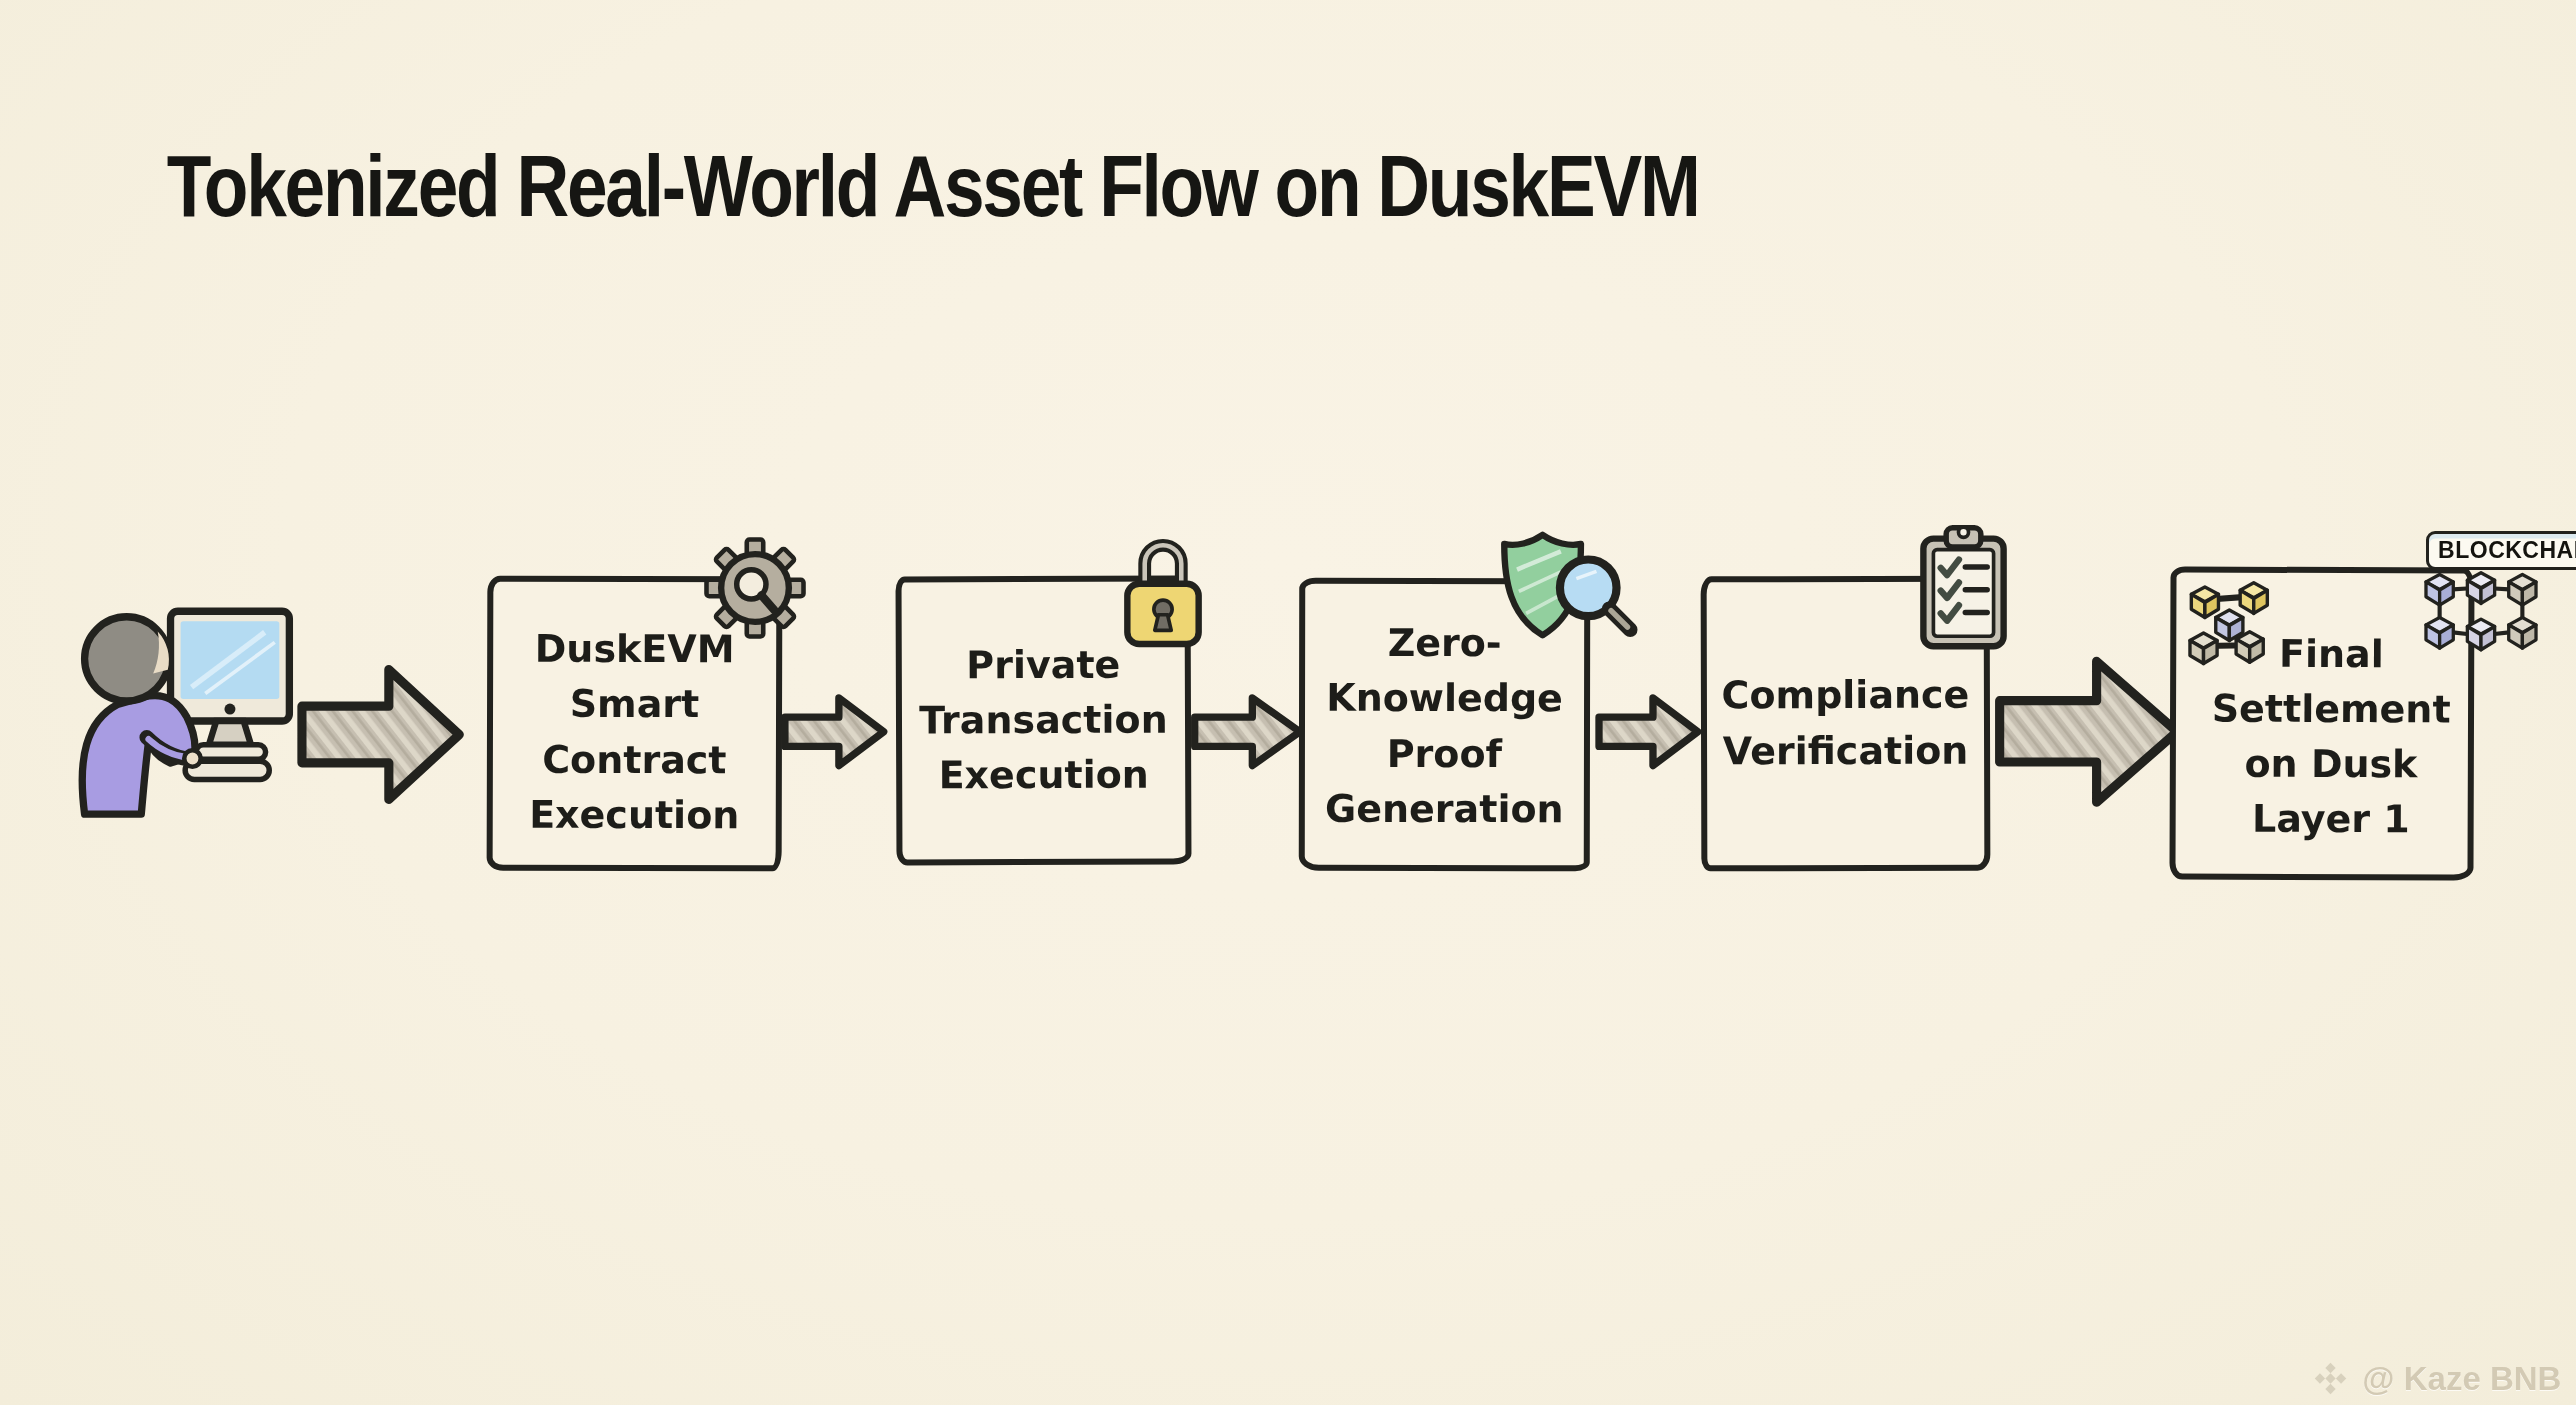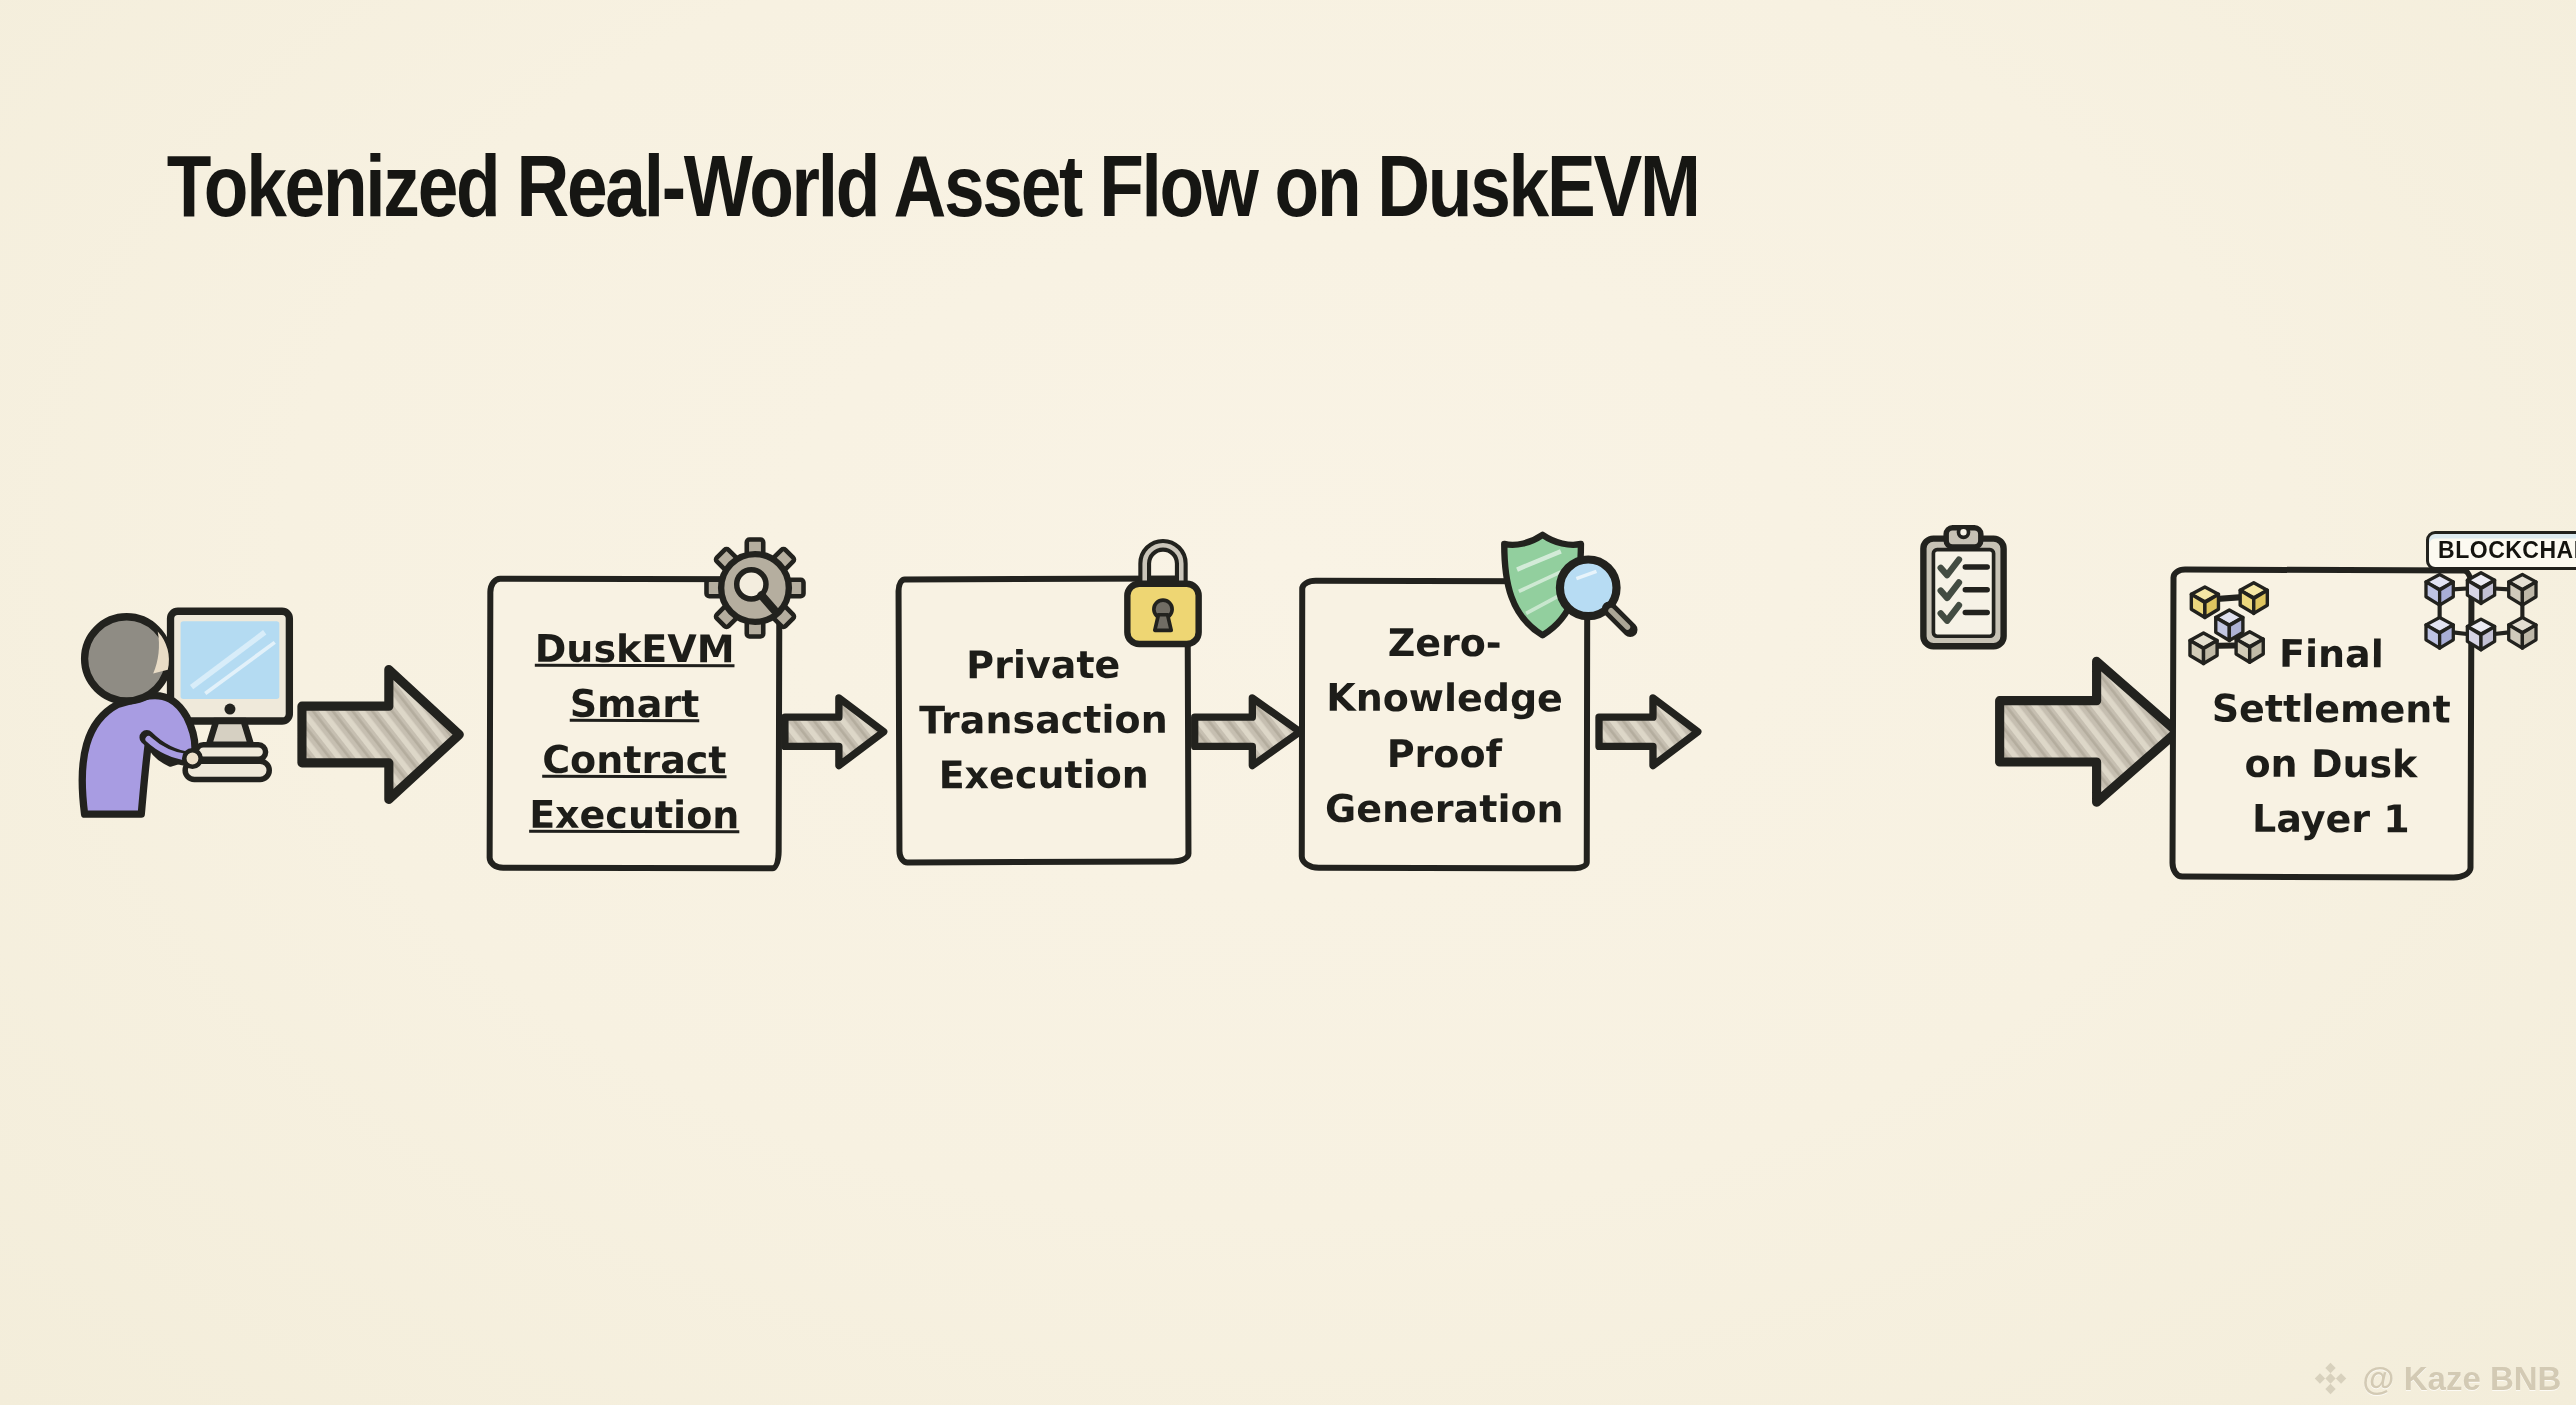--- a/index.html
+++ b/index.html
@@ -90,21 +90,21 @@
     <rect x="138" y="176" width="92" height="20" rx="10" fill="#efe9da" stroke="#22221e" stroke-width="6"></rect>
 
     <path d="M28,234 C20,172 30,132 64,114 L92,106 C116,100 130,110 140,128 C148,144 150,158 148,170 L122,178 C108,172 102,164 98,154 C94,186 92,212 90,234 Z" fill="#a89ce2" stroke="#22221e" stroke-width="8" stroke-linejoin="round"></path>
     <path d="M96,150 C110,164 126,172 144,174" fill="none" stroke="#22221e" stroke-width="16" stroke-linecap="round"></path>
     <path d="M98,152 C111,164 125,170 141,172" fill="none" stroke="#a89ce2" stroke-width="7" stroke-linecap="round"></path>
     <circle cx="146" cy="173" r="9" fill="#ecdfc9" stroke="#22221e" stroke-width="5"></circle>
     <circle cx="74" cy="64" r="46" fill="#8f8c84" stroke="#22221e" stroke-width="8"></circle>
     <path d="M108,34 a46,46 0 0 1 11,42 l-16,4 c6,-14 8,-30 5,-46 z" fill="#e9dcc6"></path>
   </svg>
 
-  <div class="step-box r1" style="left:487px;top:576px;width:295px;height:295px;padding-top:18px;text-decoration:underline;">
+  <div class="step-box r1" style="left:487px;top:576px;width:295px;height:295px;padding-top:18px;">
     <div class="lbl">DuskEVM
 Smart
 Contract
 Execution</div>
   </div>
   <svg class="icon" style="left:701px;top:534px;" width="108" height="108" viewBox="0 0 118 118">
     <g fill="#b5ae9f" stroke="#22221e" stroke-width="5" stroke-linejoin="round">
       <rect x="50" y="6" width="18" height="17" rx="3"></rect>
       <rect x="50" y="6" width="18" height="17" rx="3" transform="rotate(45 59 59)"></rect>
       <rect x="50" y="6" width="18" height="17" rx="3" transform="rotate(90 59 59)"></rect>
@@ -142,20 +142,24 @@
     <path d="M62,6 C75,15 92,19 104,16 C104,58 97,95 62,116 C27,95 20,58 20,16 C33,19 49,15 62,6 Z" fill="#92cf9e" stroke="#22221e" stroke-width="7" stroke-linejoin="round"></path>
     <line x1="34" y1="44" x2="82" y2="24" stroke="#ffffff" stroke-width="5" opacity="0.6"></line>
     <line x1="36" y1="68" x2="92" y2="42" stroke="#ffffff" stroke-width="4" opacity="0.55"></line>
     <line x1="44" y1="92" x2="96" y2="64" stroke="#ffffff" stroke-width="4" opacity="0.5"></line>
     <circle cx="112" cy="64" r="31" fill="#b7dcf3" stroke="#22221e" stroke-width="9"></circle>
     <line x1="99" y1="54" x2="121" y2="46" stroke="#e8f4fb" stroke-width="4"></line>
     <line x1="135" y1="87" x2="158" y2="110" stroke="#22221e" stroke-width="16" stroke-linecap="round"></line>
     <line x1="137" y1="89" x2="155" y2="107" stroke="#aba696" stroke-width="6" stroke-linecap="round"></line>
   </svg>
 
+  <div class="step-box r4" style="left:1701px;top:576px;width:289px;height:295px;">
+    <div class="lbl">Compliance
+Verification</div>
+  </div>
   <svg class="icon" style="left:1917px;top:520px;" width="93" height="134" viewBox="0 0 102 146">
     <rect x="7" y="20" width="88" height="118" rx="11" fill="#c7c2b5" stroke="#22221e" stroke-width="7"></rect>
     <rect x="18" y="32" width="66" height="95" rx="4" fill="#f6f2e6" stroke="#22221e" stroke-width="4"></rect>
     <rect x="32" y="8" width="38" height="21" rx="7" fill="#c7c2b5" stroke="#22221e" stroke-width="6"></rect>
     <circle cx="51" cy="13" r="5.5" fill="#f6f2e6" stroke="#22221e" stroke-width="4"></circle>
     <g fill="none" stroke="#434c42" stroke-width="7" stroke-linecap="round" stroke-linejoin="round">
       <path d="M26,52 l7,8 l13,-17"></path>
       <path d="M26,77 l7,8 l13,-17"></path>
       <path d="M26,102 l7,8 l13,-17"></path>
     </g>

